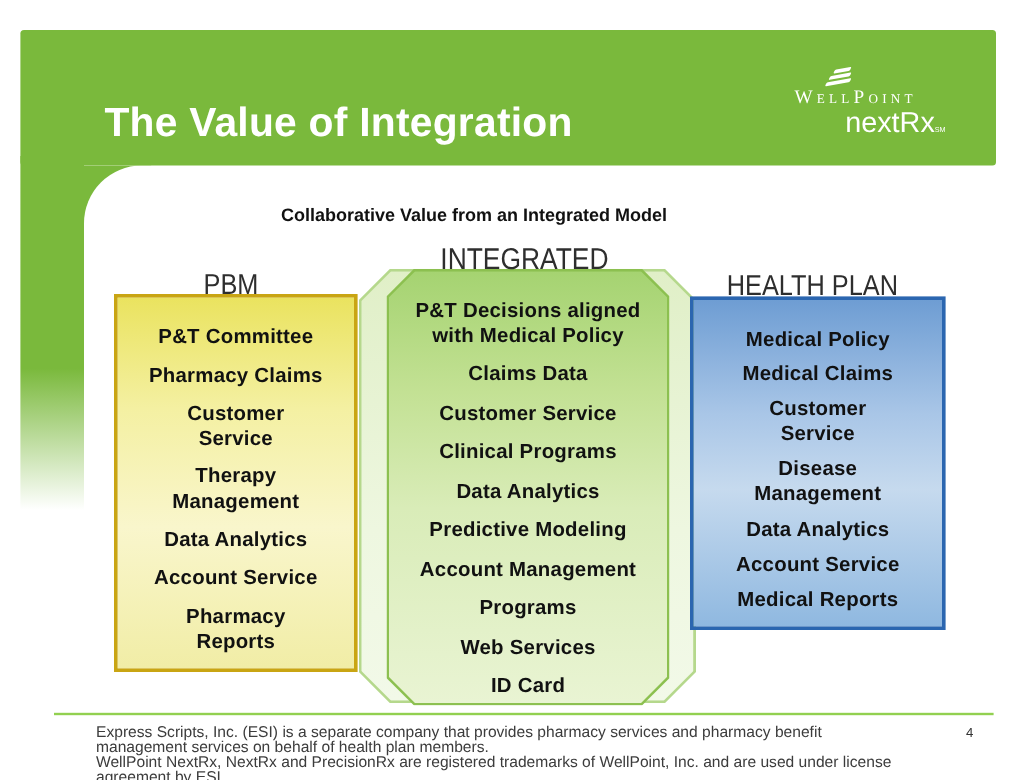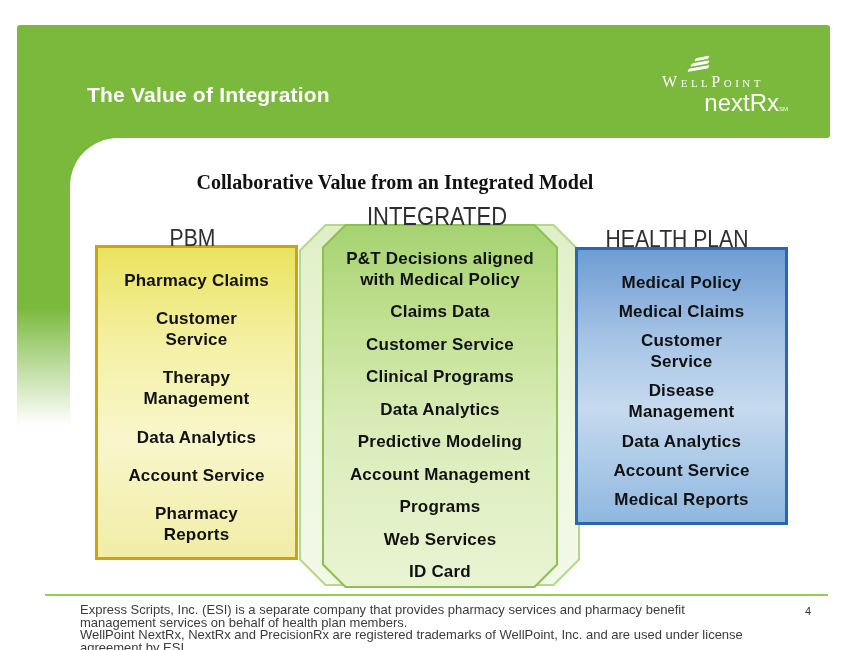--- a/index.html
+++ b/index.html
@@ -3,21 +3,21 @@
 <meta charset="utf-8">
 <style>
   html,body{margin:0;padding:0;background:#ffffff;}
   .page{position:relative;width:852px;height:650px;background:#ffffff;overflow:hidden;
         font-family:"Liberation Sans",sans-serif;}
 
   
   .header{position:absolute;left:17px;top:25px;width:813px;height:113px;
           background:#7ab93c;border-radius:3px;z-index:2;}
   .slide-title{position:absolute;left:70px;top:58px;margin:0;color:#ffffff;
-               font-size:21px;font-weight:700;letter-spacing:0.2px;text-align:center;}
+               font-size:34px;font-weight:700;letter-spacing:0.2px;text-align:center;}
   .corner-filler{position:absolute;left:70px;top:138px;width:56px;height:56px;
                  background:#7ab93c;z-index:1;}
   .left-strip{position:absolute;left:17px;top:130px;width:53px;height:295px;z-index:2;
               background:linear-gradient(180deg,#7ab93c 0%,#7ab93c 60%,rgba(122,185,60,0) 100%);}
   .content-white{position:absolute;left:70px;top:138px;width:760px;height:512px;
                  background:#ffffff;border-top-left-radius:48px;z-index:2;}
 
   
   .logo{position:absolute;right:40px;top:32px;width:160px;z-index:3;color:#ffffff;}
   .logo-icon{margin:0 auto 3px 58px;width:26px;}
@@ -26,21 +26,21 @@
   .logo-icon span:nth-child(1){width:14px;margin-left:7px;}
   .logo-icon span:nth-child(2){width:18px;margin-left:3px;}
   .logo-icon span:nth-child(3){width:21px;margin-left:0;}
   .logo-wp{font-family:"Liberation Serif",serif;font-variant:small-caps;
            font-size:16px;letter-spacing:3.5px;text-align:right;padding-right:26px;}
   .logo-nx{font-size:24px;text-align:right;padding-right:2px;margin-top:-2px;}
   .logo-nx .sm{font-size:6px;vertical-align:baseline;letter-spacing:0;}
 
   
   .subtitle{position:absolute;left:75px;top:171px;width:640px;margin:0;z-index:3;
-            text-align:center;color:#111111;font-size:20px;font-weight:700;font-family:Liberation Serif, serif;}
+            text-align:center;color:#111111;font-size:15px;font-weight:700;}
 
   
   .col-label{position:absolute;z-index:6;color:#2e2e2e;text-align:center;
              transform:scaleX(0.88);font-weight:400;white-space:nowrap;}
   .label-pbm{left:120px;top:224px;width:145px;font-size:24px;}
   .label-integrated{left:337px;top:202px;width:200px;font-size:25px;}
   .label-health{left:596px;top:225px;width:160px;font-size:24px;}
 
   
   .oct-outer{position:absolute;left:299px;top:224px;width:281px;height:362px;z-index:3;
@@ -110,20 +110,21 @@
   <div class="col-label label-pbm">PBM</div>
   <div class="col-label label-integrated">INTEGRATED</div>
   <div class="col-label label-health">HEALTH PLAN</div>
 
   <div class="oct-outer">
     <div class="oct-outer-fill"></div>
   </div>
 
   <div class="side-box box-pbm">
     <div class="box-items">
+      <div>P&amp;T Committee</div>
       <div>Pharmacy Claims</div>
       <div>Customer
 Service</div>
       <div>Therapy
 Management</div>
       <div>Data Analytics</div>
       <div>Account Service</div>
       <div>Pharmacy
 Reports</div>
     </div>

